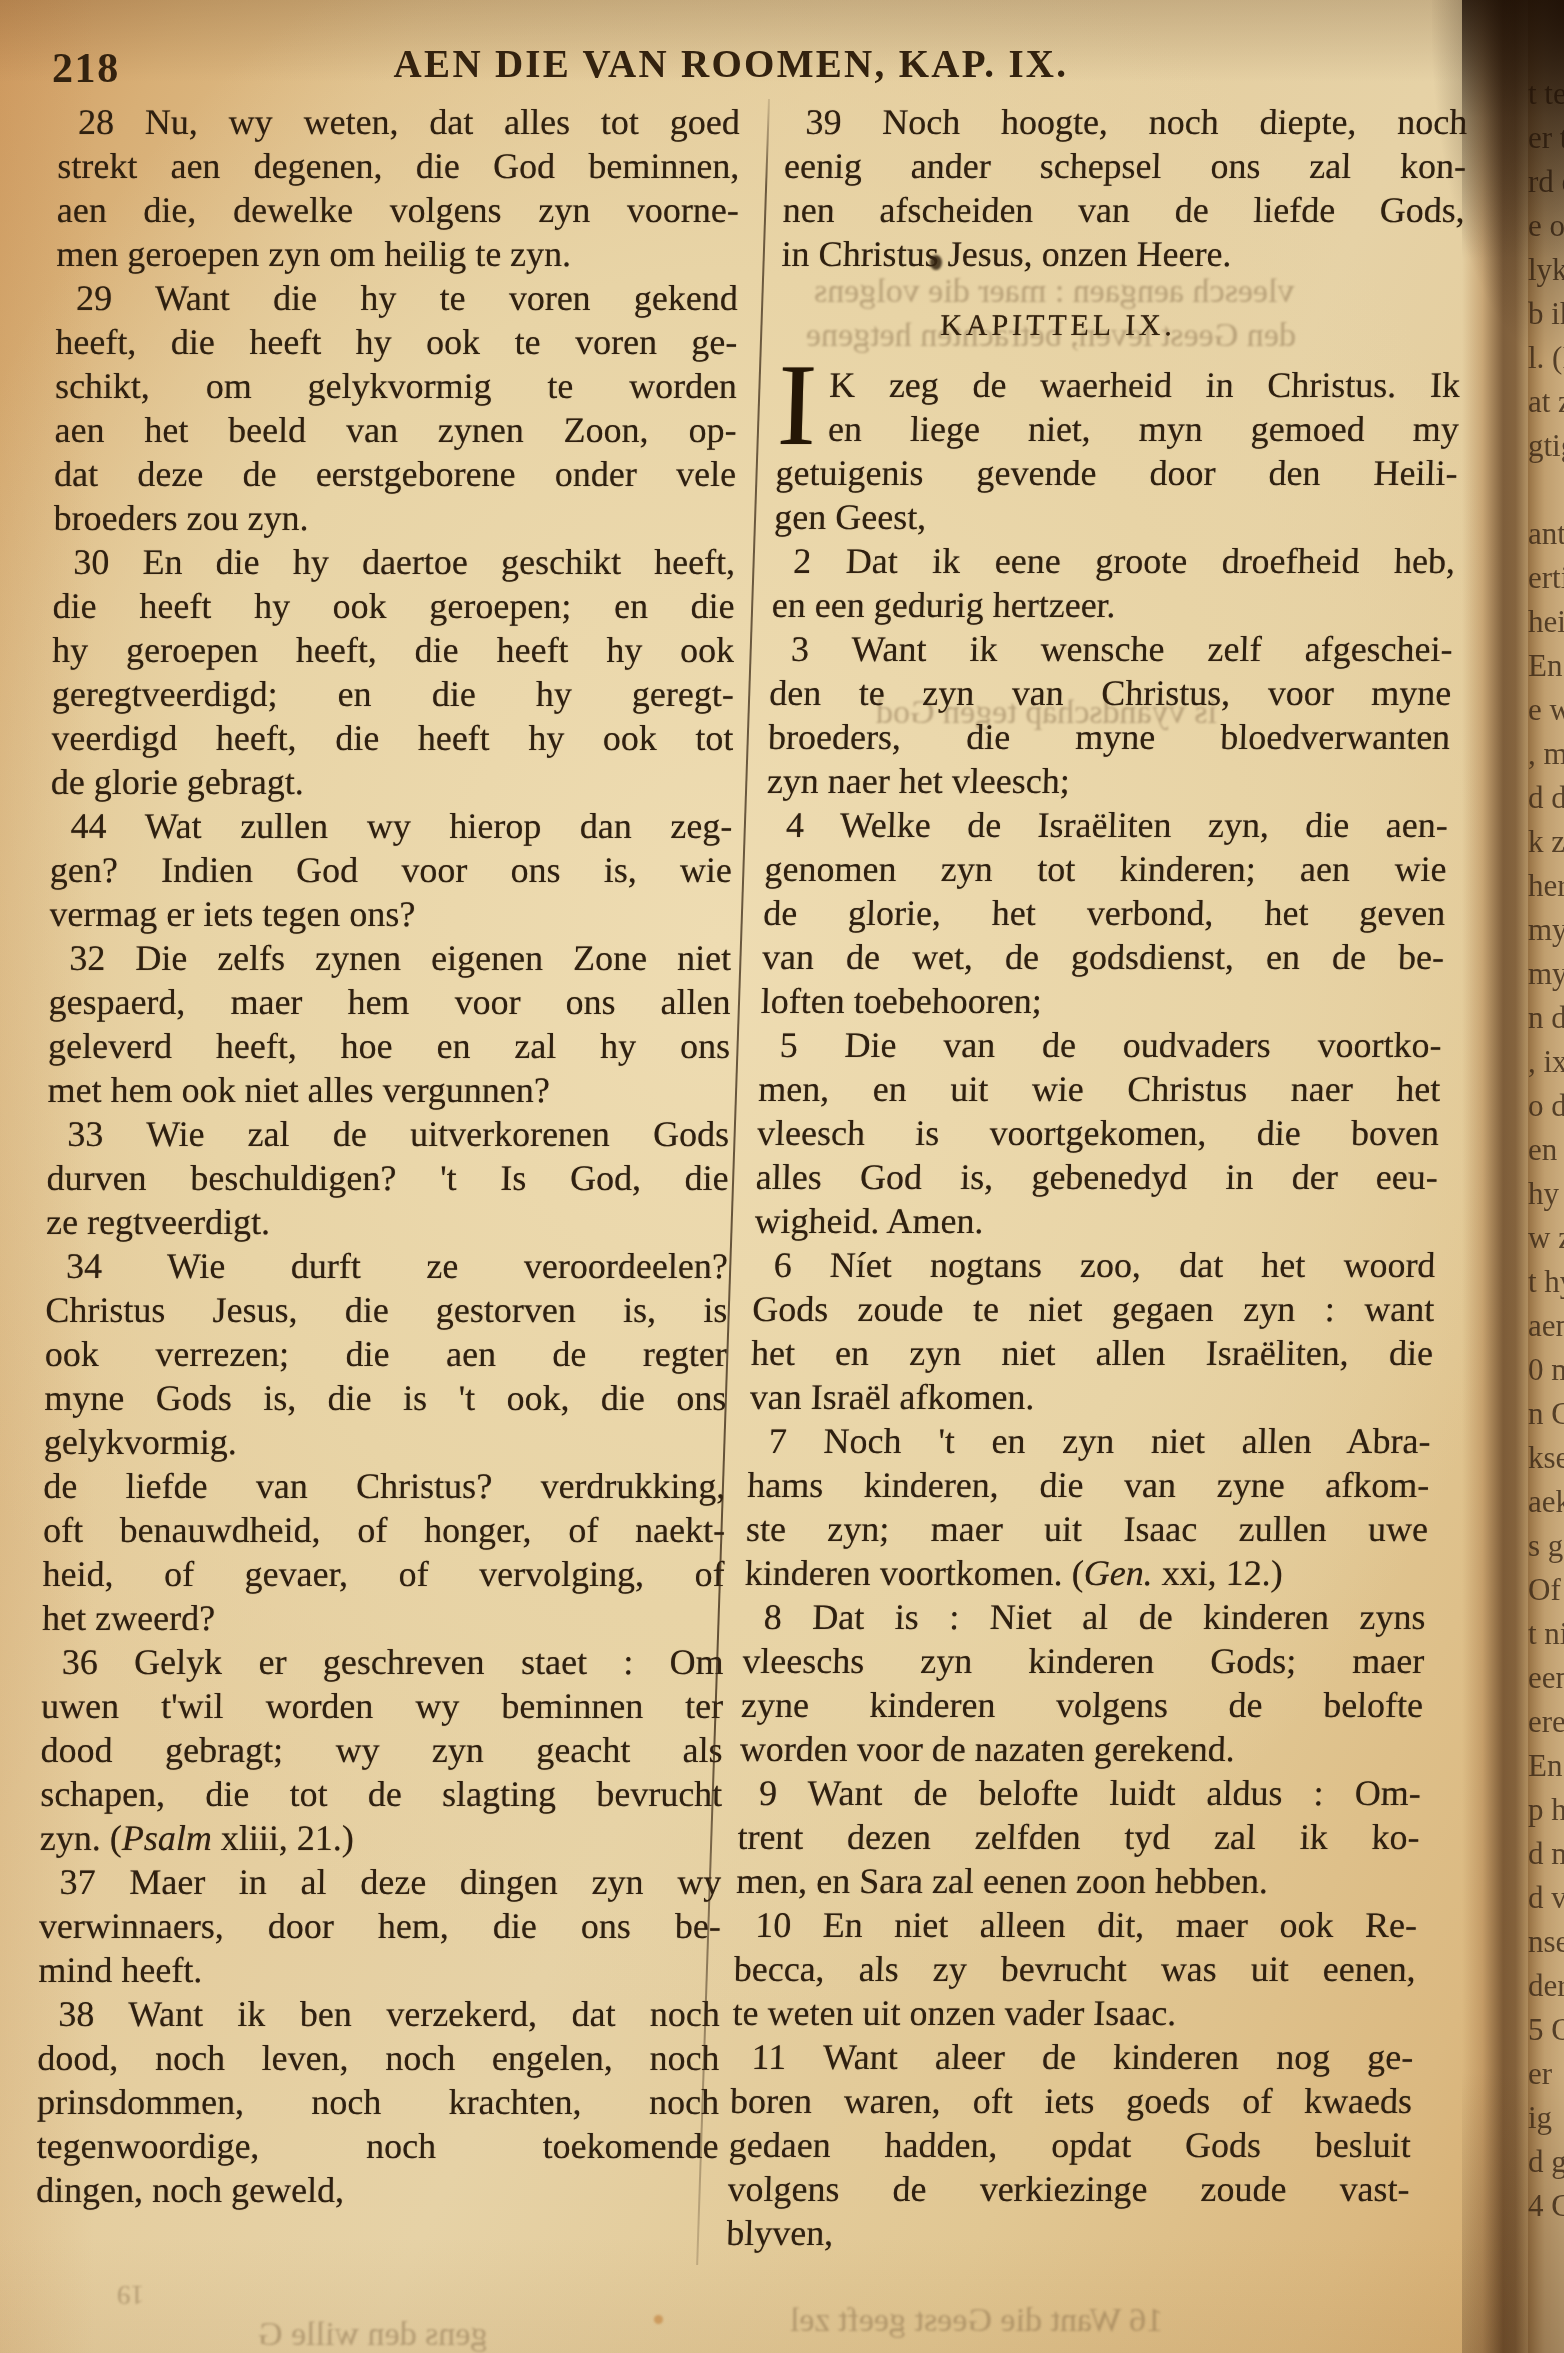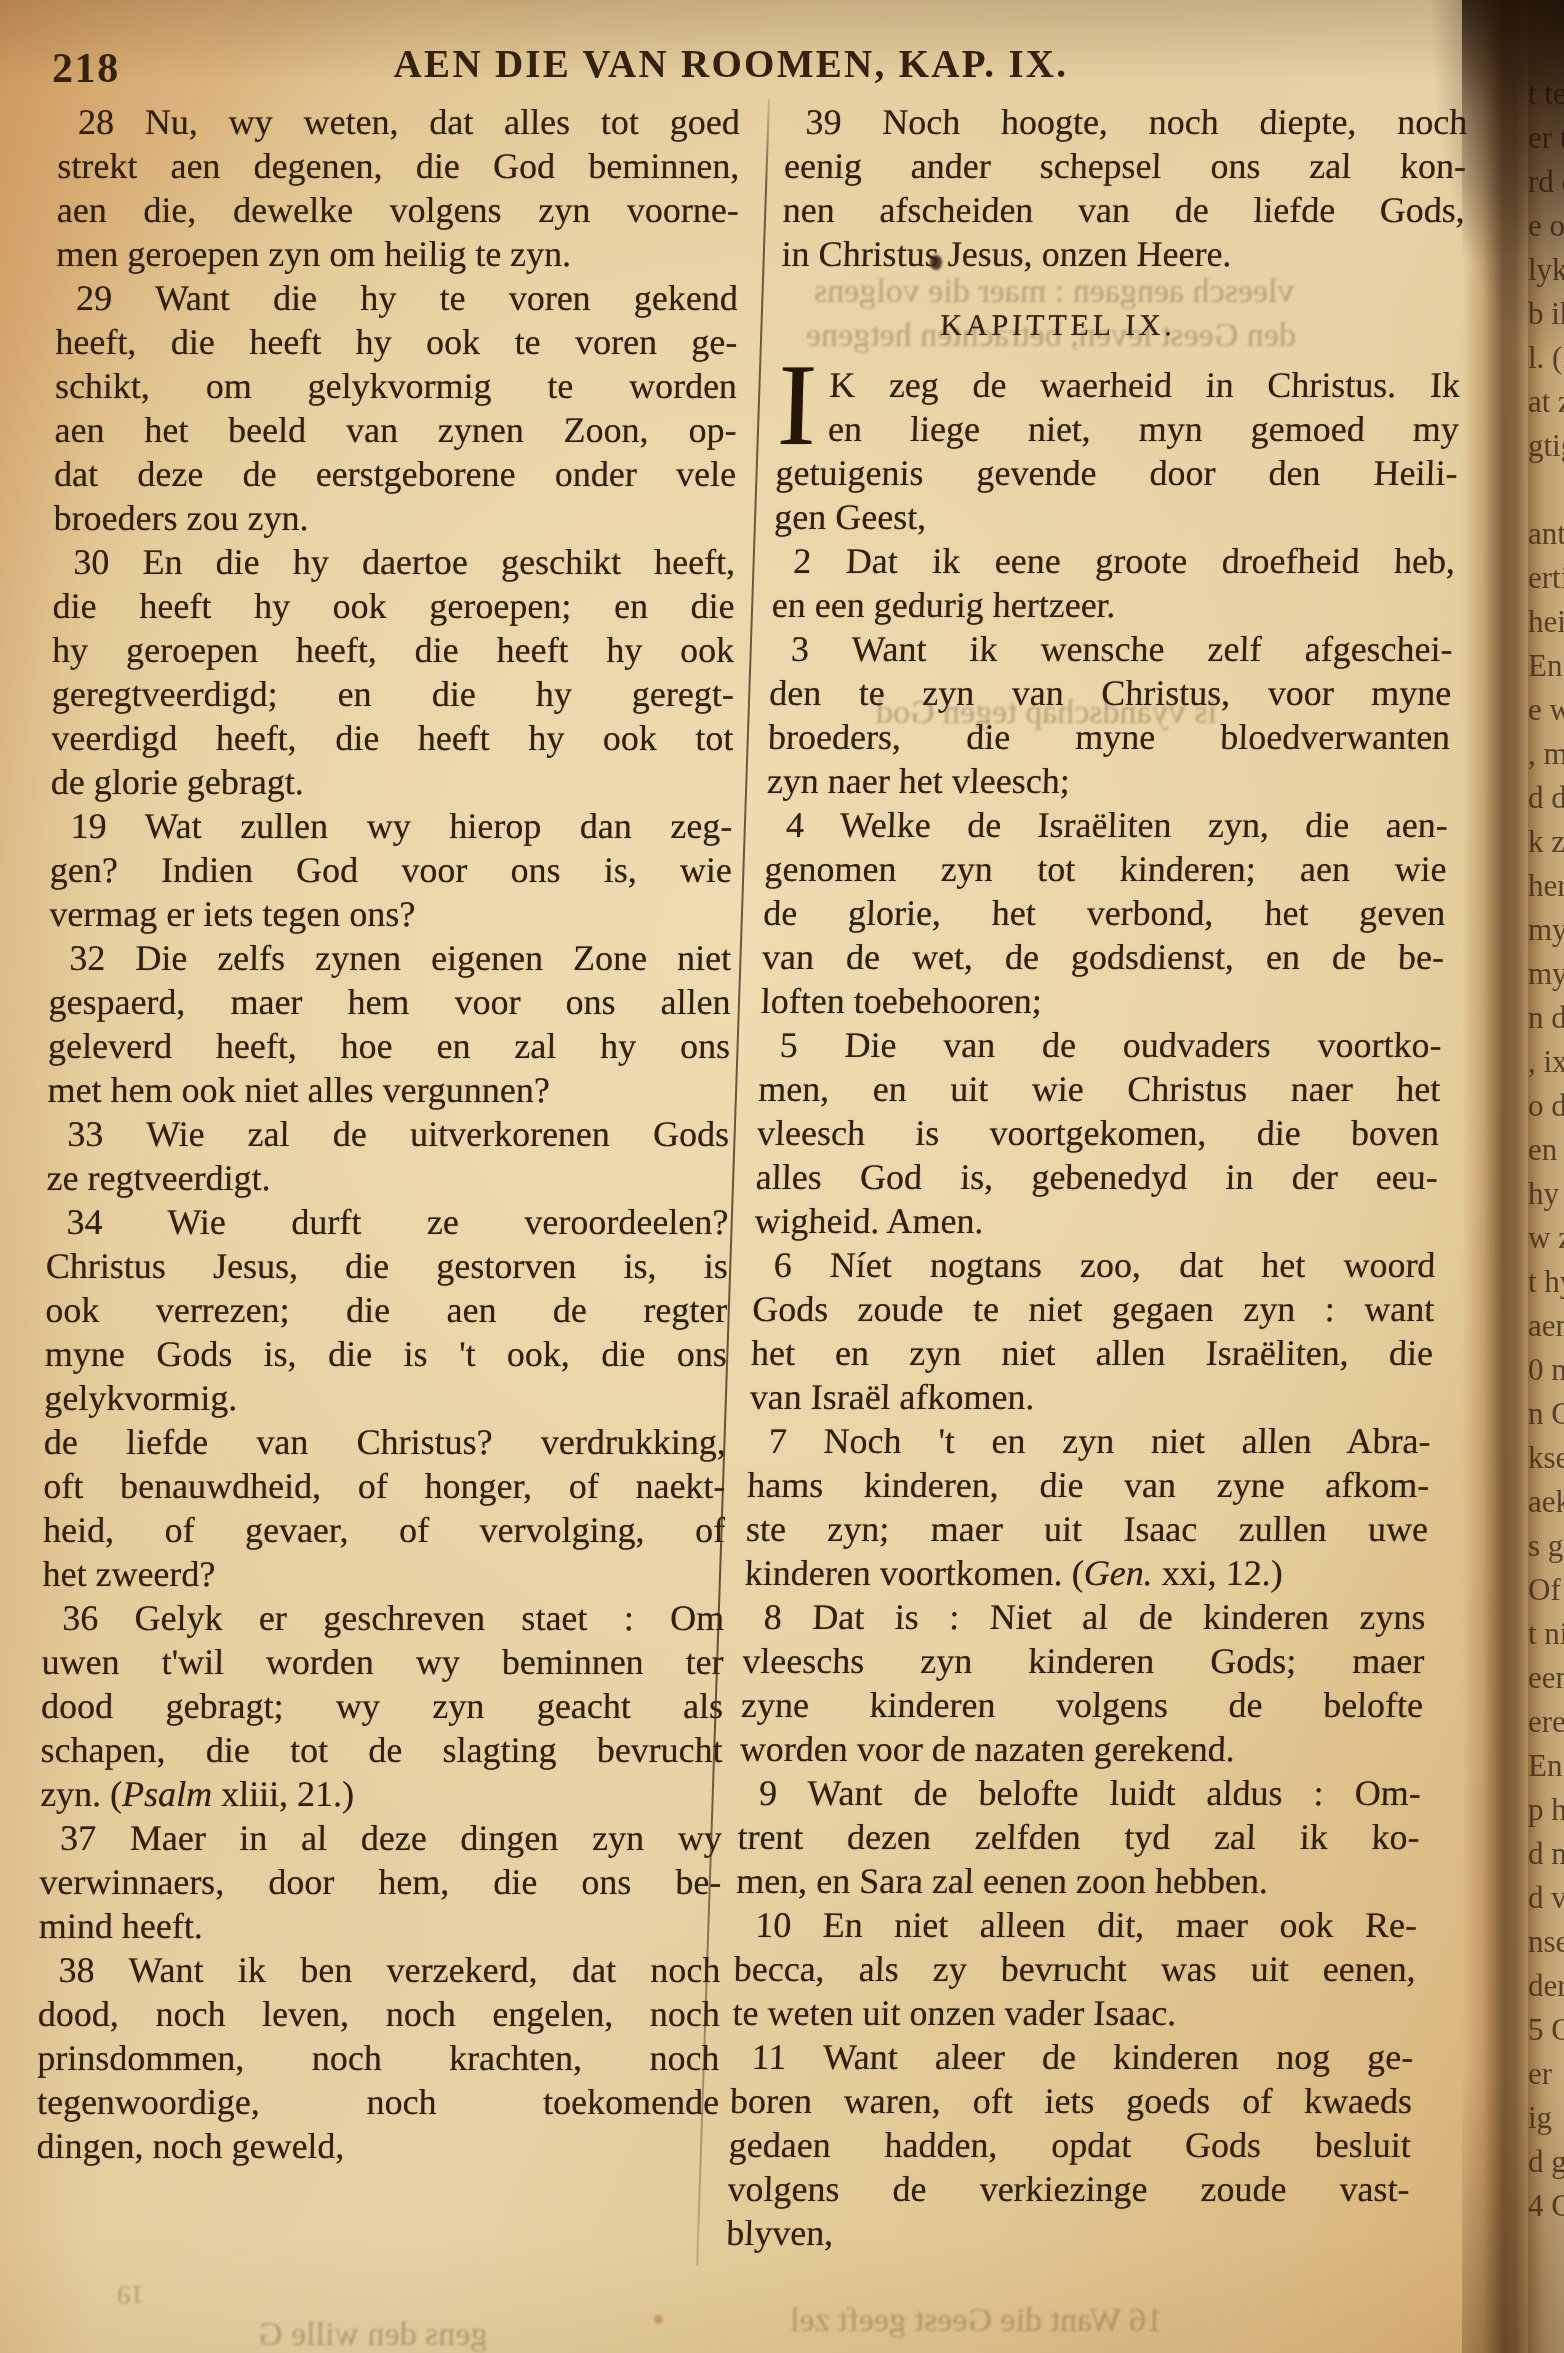--- a/index.html
+++ b/index.html
@@ -92,28 +92,29 @@
       <div class="line">schikt, om gelykvormig te worden</div>
       <div class="line">aen het beeld van zynen Zoon, op-</div>
       <div class="line">dat deze de eerstgeborene onder vele</div>
       <div class="line end">broeders zou zyn.</div>
       <div class="line indent">30 En die hy daertoe geschikt heeft,</div>
       <div class="line">die heeft hy ook geroepen; en die</div>
       <div class="line">hy geroepen heeft, die heeft hy ook</div>
       <div class="line">geregtveerdigd; en die hy geregt-</div>
       <div class="line">veerdigd heeft, die heeft hy ook tot</div>
       <div class="line end">de glorie gebragt.</div>
-      <div class="line indent">19 Wat zullen wy hierop dan zeg-</div>
+      <div class="line indent">44 Wat zullen wy hierop dan zeg-</div>
       <div class="line">gen? Indien God voor ons is, wie</div>
       <div class="line end">vermag er iets tegen ons?</div>
       <div class="line indent">32 Die zelfs zynen eigenen Zone niet</div>
       <div class="line">gespaerd, maer hem voor ons allen</div>
       <div class="line">geleverd heeft, hoe en zal hy ons</div>
       <div class="line end">met hem ook niet alles vergunnen?</div>
       <div class="line indent">33 Wie zal de uitverkorenen Gods</div>
+      <div class="line">durven beschuldigen? 't Is God, die</div>
       <div class="line end">ze regtveerdigt.</div>
       <div class="line indent">34 Wie durft ze veroordeelen?</div>
       <div class="line">Christus Jesus, die gestorven is, is</div>
       <div class="line">ook verrezen; die aen de regter</div>
       <div class="line">myne Gods is, die is 't ook, die ons</div>
       <div class="line end">gelykvormig.</div>
       <div class="line">de liefde van Christus? verdrukking,</div>
       <div class="line">oft benauwdheid, of honger, of naekt-</div>
       <div class="line">heid, of gevaer, of vervolging, of</div>
       <div class="line end">het zweerd?</div>

